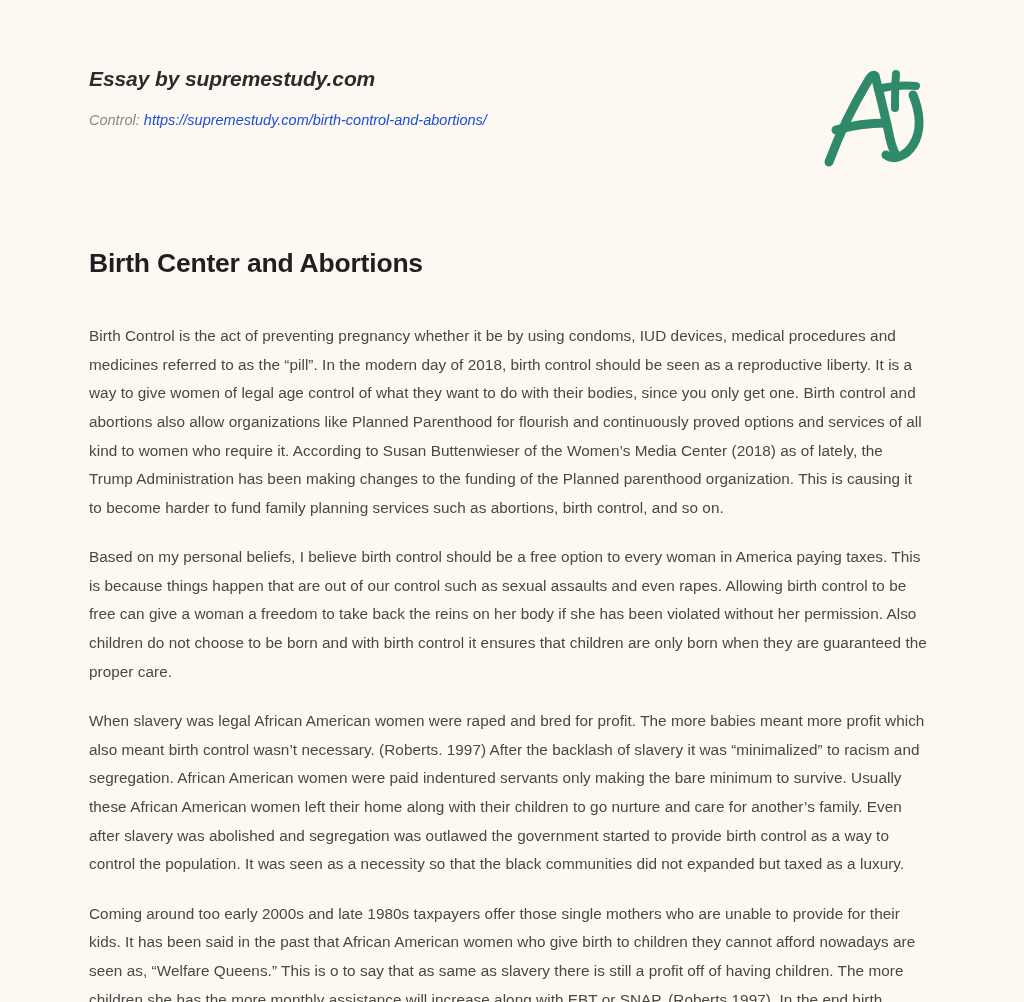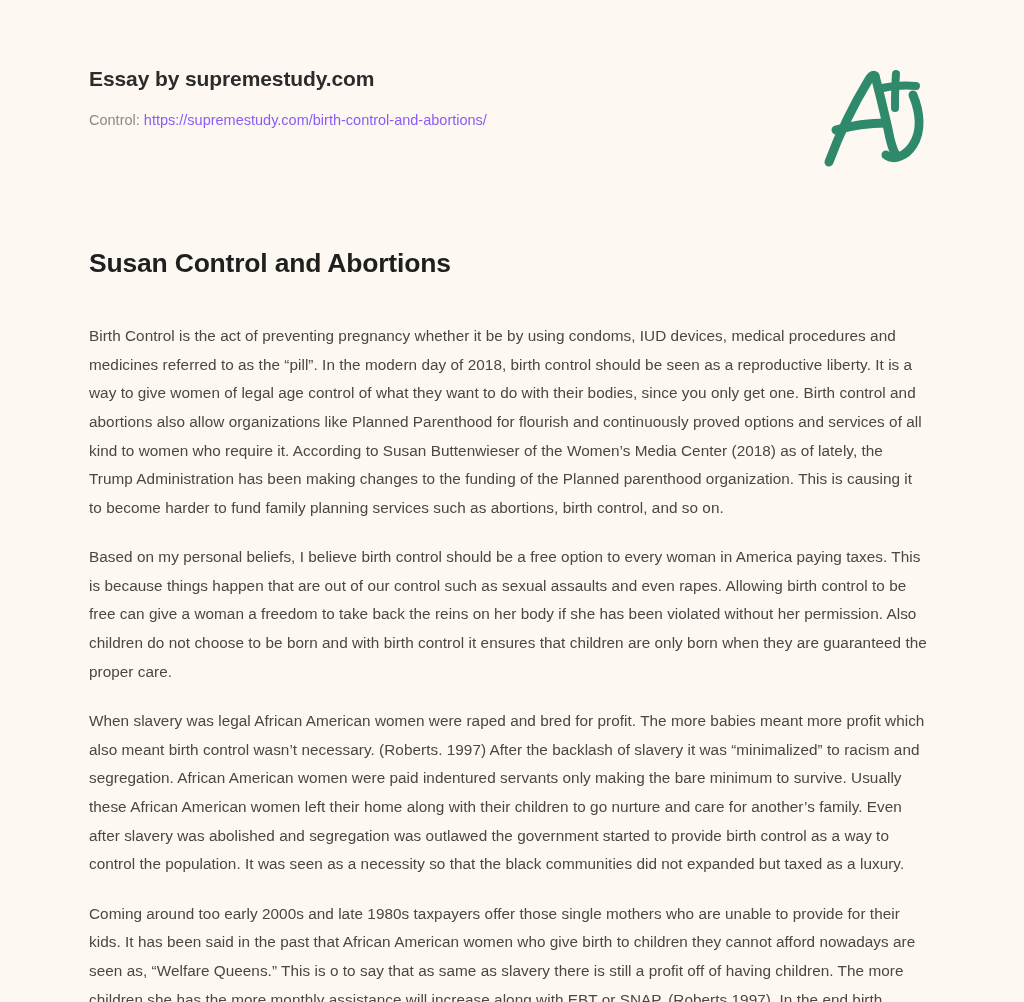--- a/index.html
+++ b/index.html
@@ -24,20 +24,21 @@
     background: #fdf8f1;
   }
 
   
   .header {
     position: absolute;
     left: 0;
     top: 0;
     width: 1024px;
     height: 200px;
+    font-style: italic;
   }
 
   .header-text {
     position: absolute;
     left: 89px;
     top: 66px;
     width: 700px;
   }
 
   .essay-by {
@@ -55,21 +56,21 @@
     font-size: 14.5px;
     line-height: 1.3;
     white-space: nowrap;
   }
 
   .source-label {
     color: #8a8a86;
   }
 
   .source-url {
-    color: #8b5cf6;
+    color: #1d4ed8;
     text-decoration: none;
   }
 
   
   .logo {
     position: absolute;
     left: 812px;
     top: 57px;
     width: 124px;
     height: 116px;
@@ -145,21 +146,21 @@
           <path d="M66 32 C78 29, 92 28, 104 29" stroke-width="8"></path>
 
           <path d="M101 38 C108 55, 110 74, 101 88 C94 99, 82 104, 74 98" stroke-width="9"></path>
         </g>
       </svg>
     </div>
 
   </div>
 
   <div class="article">
-    <h1 class="doc-title">Susan Control and Abortions</h1>
+    <h1 class="doc-title">Birth Center and Abortions</h1>
 
     <div class="body-copy" id="body-copy">
 
     <p>Birth Control is the act of preventing pregnancy whether it be by using condoms, IUD devices, medical procedures and medicines referred to as the “pill”. In the modern day of 2018, birth control should be seen as a reproductive liberty. It is a way to give women of legal age control of what they want to do with their bodies, since you only get one. Birth control and abortions also allow organizations like Planned Parenthood for flourish and continuously proved options and services of all kind to women who require it. According to Susan Buttenwieser of the Women’s Media Center (2018) as of lately, the Trump Administration has been making changes to the funding of the Planned parenthood organization. This is causing it to become harder to fund family planning services such as abortions, birth control, and so on.</p>
         <p>Based on my personal beliefs, I believe birth control should be a free option to every woman in America paying taxes. This is because things happen that are out of our control such as sexual assaults and even rapes. Allowing birth control to be free can give a woman a freedom to take back the reins on her body if she has been violated without her permission. Also children do not choose to be born and with birth control it ensures that children are only born when they are guaranteed the proper care.</p>
         <p>When slavery was legal African American women were raped and bred for profit. The more babies meant more profit which also meant birth control wasn’t necessary. (Roberts. 1997) After the backlash of slavery it was “minimalized” to racism and segregation. African American women were paid indentured servants only making the bare minimum to survive. Usually these African American women left their home along with their children to go nurture and care for another’s family. Even after slavery was abolished and segregation was outlawed the government started to provide birth control as a way to control the population. It was seen as a necessity so that the black communities did not expanded but taxed as a luxury.</p>
         <p>Coming around too early 2000s and late 1980s taxpayers offer those single mothers who are unable to provide for their kids. It has been said in the past that African American women who give birth to children they cannot afford nowadays are seen as, “Welfare Queens.” This is o to say that as same as slavery there is still a profit off of having children. The more children she has the more monthly assistance will increase along with EBT or SNAP. (Roberts.1997). In the end birth control should be an option. It can be used to prevent unnecessary births and causing the overpopulation of lower income communities.</p>
       </div>
   </div>
 

